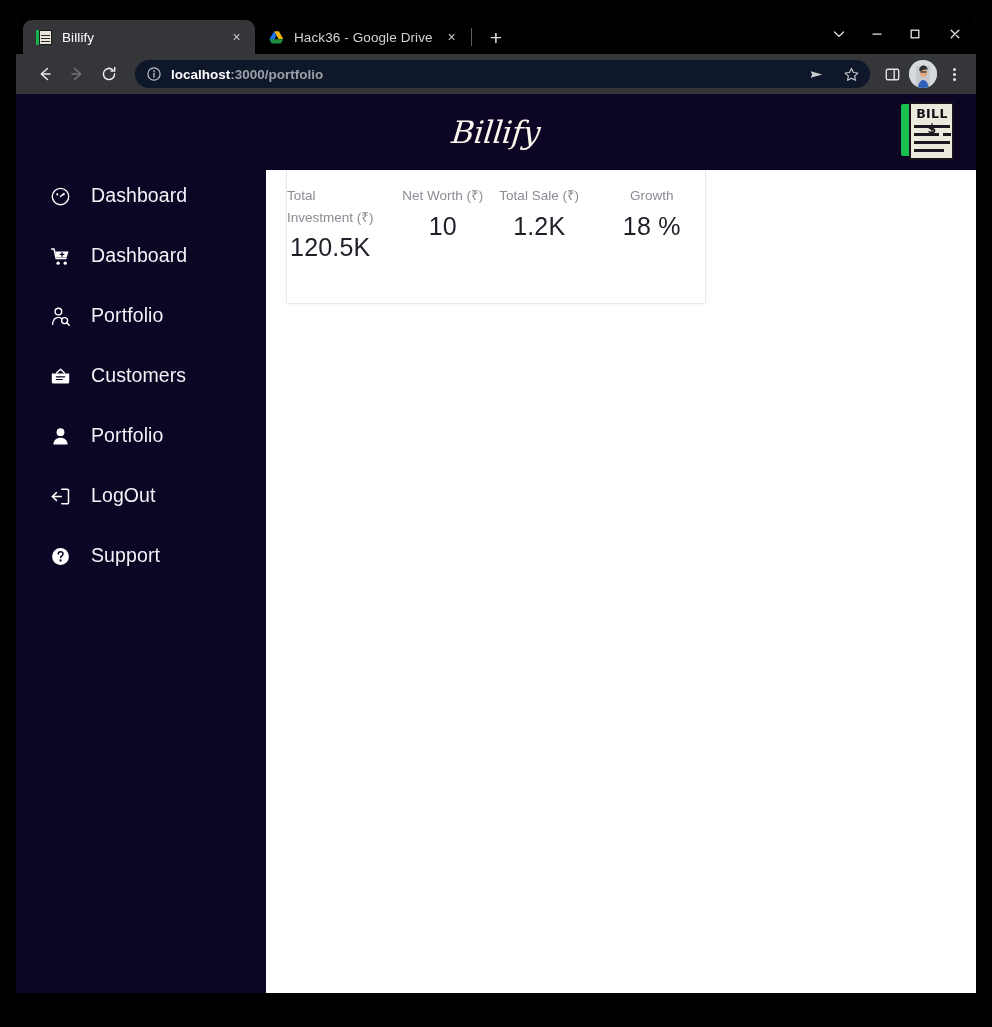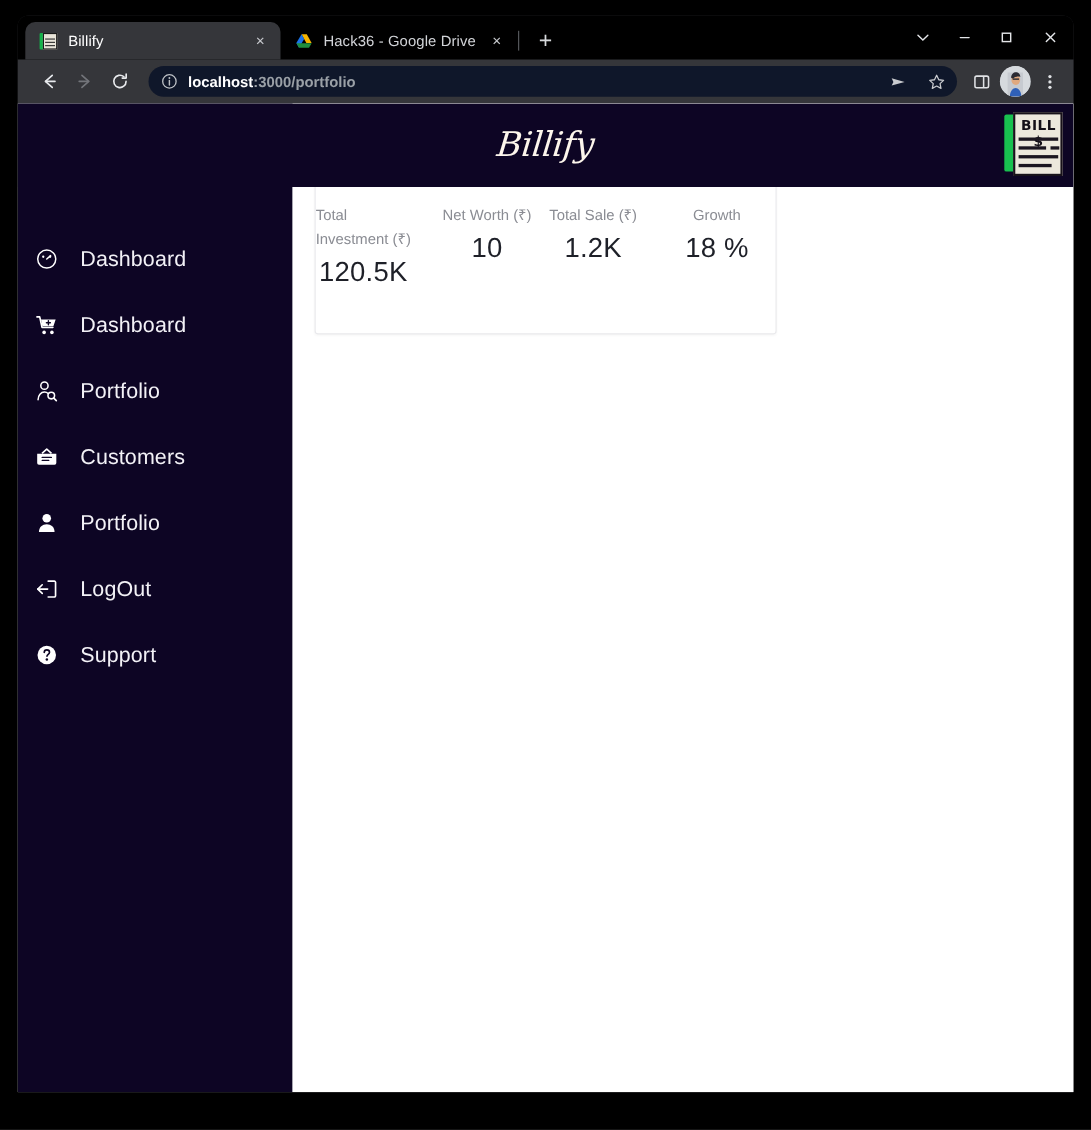--- a/index.html
+++ b/index.html
@@ -142,23 +142,23 @@
   .sidebar-close {
     width: 54px; height: 54px;
     margin: 6px 0 0 22px;
     display: flex; align-items: center; justify-content: center;
     color: #ffffff;
   }
   .nav-list { margin-top: 22px; display: flex; flex-direction: column; }
   .nav-item {
     height: 60px;
     display: flex;
-    align-items: flex-end;
+    align-items: flex-start;
     gap: 20px;
-    padding-left: 16px;
+    padding-left: 34px;
     color: #f2f1f6;
     text-decoration: none;
   }
   .nav-icon { width: 21px; height: 21px; flex: 0 0 21px; display: flex; align-items: center; justify-content: center; color: #ffffff; }
   .nav-label { font-size: 19.5px; line-height: 1; letter-spacing: .1px; font-weight: 400; }
 
   
   .content {
     flex: 1 1 auto;
     background: #ffffff;
@@ -181,21 +181,21 @@
   .brand-logo {
     font-family: "DejaVu Serif", serif;
     font-style: italic;
     font-size: 31px;
     color: #fdf6ec;
     letter-spacing: -.5px;
     transform: skewX(-6deg);
   }
   .brand-badge {
     position: absolute;
-    right: 4px; top: 7px;
+    right: 16px; top: 7px;
     width: 60px; height: 64px;
   }
   .bill-badge { width: 100%; height: 100%; position: relative; }
   .bill-badge .edge { position: absolute; left: 1px; top: 3px; width: 11px; height: 52px; background: #18c14f; border-radius: 2px; }
   .bill-badge .sheet {
     position: absolute; left: 9px; top: 1px; width: 45px; height: 58px;
     background: #ece8dc; border: 2px solid #18121a;
   }
   .bill-badge .btxt {
     position: absolute; left: 13px; top: 5px; width: 38px;

